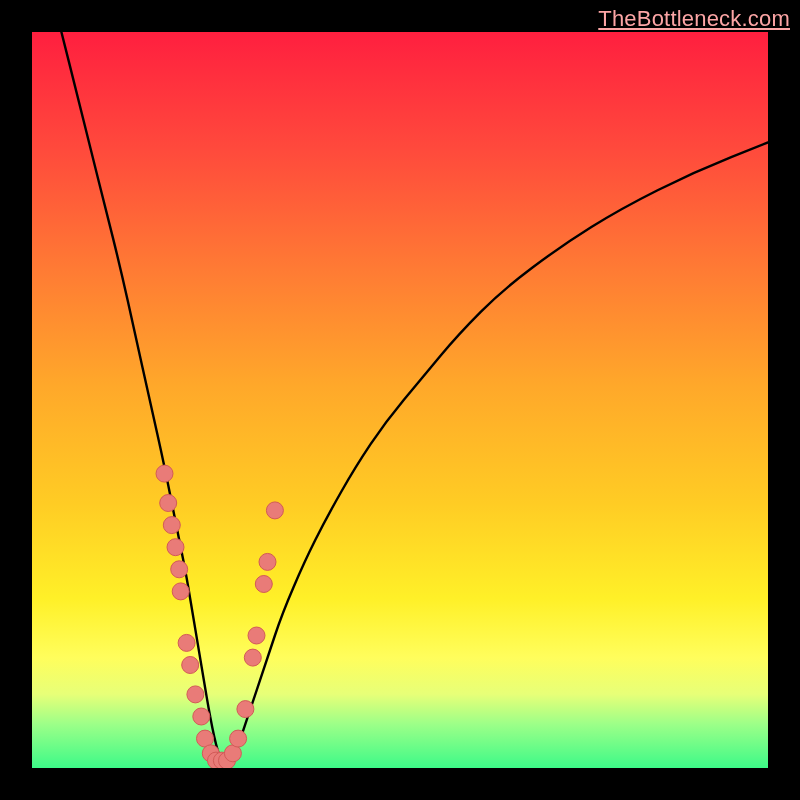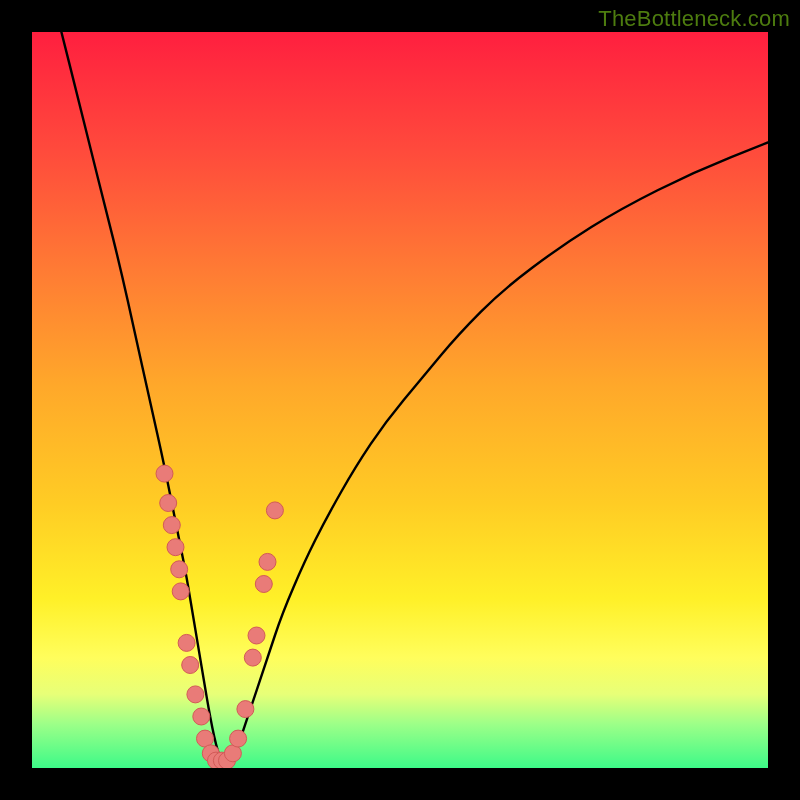--- a/index.html
+++ b/index.html
@@ -34,25 +34,26 @@
       #fffe5c 85%,
       #e7ff78 90%,
       #9dff88 94%,
       #3dfa88 100%
     );
   }
   .watermark {
     position: absolute;
     top: 6px;
     right: 10px;
-    color: #4d7c0f;
+    color: #fca5a5;
     font-size: 22px;
     font-weight: 400;
     letter-spacing: 0.2px;
     user-select: none;
+    text-decoration: underline;
   }
   svg {
     position: absolute;
     left: 0;
     top: 0;
   }
 </style>
 </head>
 <body>
 

